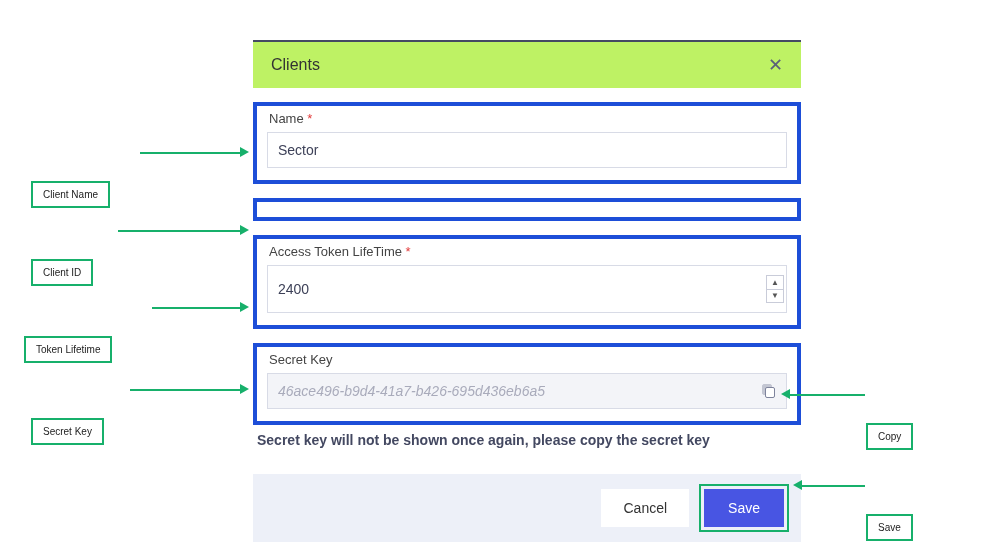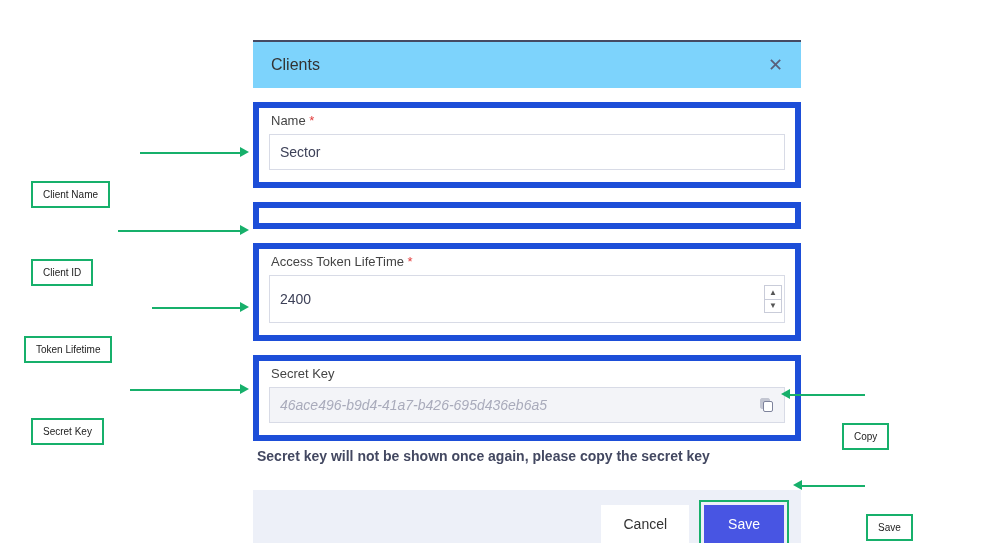--- a/index.html
+++ b/index.html
@@ -13,35 +13,35 @@
     position: relative;
     color: #333;
   }
   .modal {
     position: absolute;
     left: 253px;
     top: 40px;
     width: 548px;
   }
   .modal-header {
-    background: #7dd3fc;
+    background: #bef264;
     border-top: 2px solid #454a63;
     padding: 14px 18px;
     display: flex;
     justify-content: space-between;
     align-items: center;
   }
   .close-x {
     font-size: 18px;
     color: #5a5f7a;
     cursor: pointer;
     line-height: 1;
   }
   .field-group {
-    border: 6px solid #1d4ed8;
+    border: 4px solid #1d4ed8;
     margin-top: 14px;
     padding: 5px 0 10px 0;
     position: relative;
     background: #fff;
   }
   .field-label {
     font-size: 13px;
     color: #444;
     padding: 0 12px 4px 12px;
   }
@@ -205,19 +205,19 @@
 <div class="arrow-head right" style="left:240px; top:225px;"></div>
 
 <div class="callout" style="left:24px; top:293px;">Token Lifetime</div>
 <div class="arrow-line" style="left:152px; top:307px; width:88px;"></div>
 <div class="arrow-head right" style="left:240px; top:302px;"></div>
 
 <div class="callout" style="left:31px; top:375px;">Secret Key</div>
 <div class="arrow-line" style="left:130px; top:389px; width:110px;"></div>
 <div class="arrow-head right" style="left:240px; top:384px;"></div>
 
-<div class="callout" style="left:842px; top:380px;">Copy</div>
+<div class="callout" style="left:866px; top:380px;">Copy</div>
 <div class="arrow-line" style="left:790px; top:394px; width:75px;"></div>
 <div class="arrow-head left" style="left:781px; top:389px;"></div>
 
 <div class="callout" style="left:866px; top:471px;">Save</div>
 <div class="arrow-line" style="left:802px; top:485px; width:63px;"></div>
 <div class="arrow-head left" style="left:793px; top:480px;"></div>
 
 </body></html>

